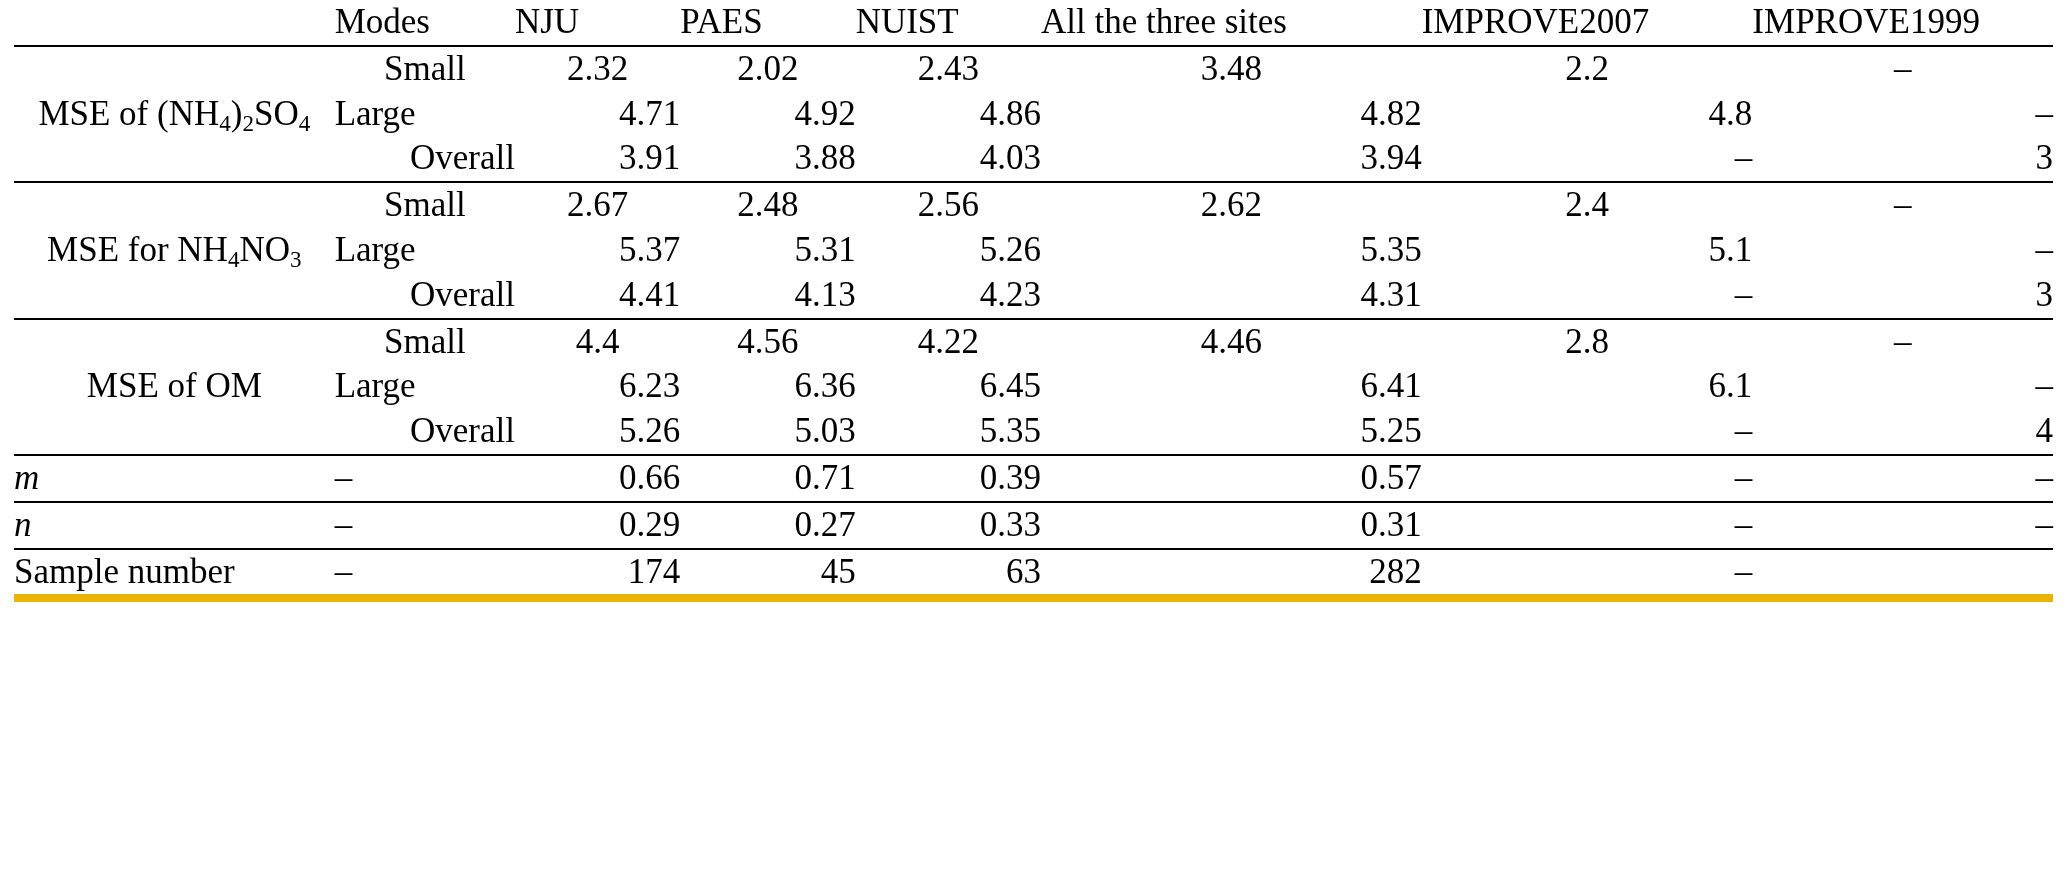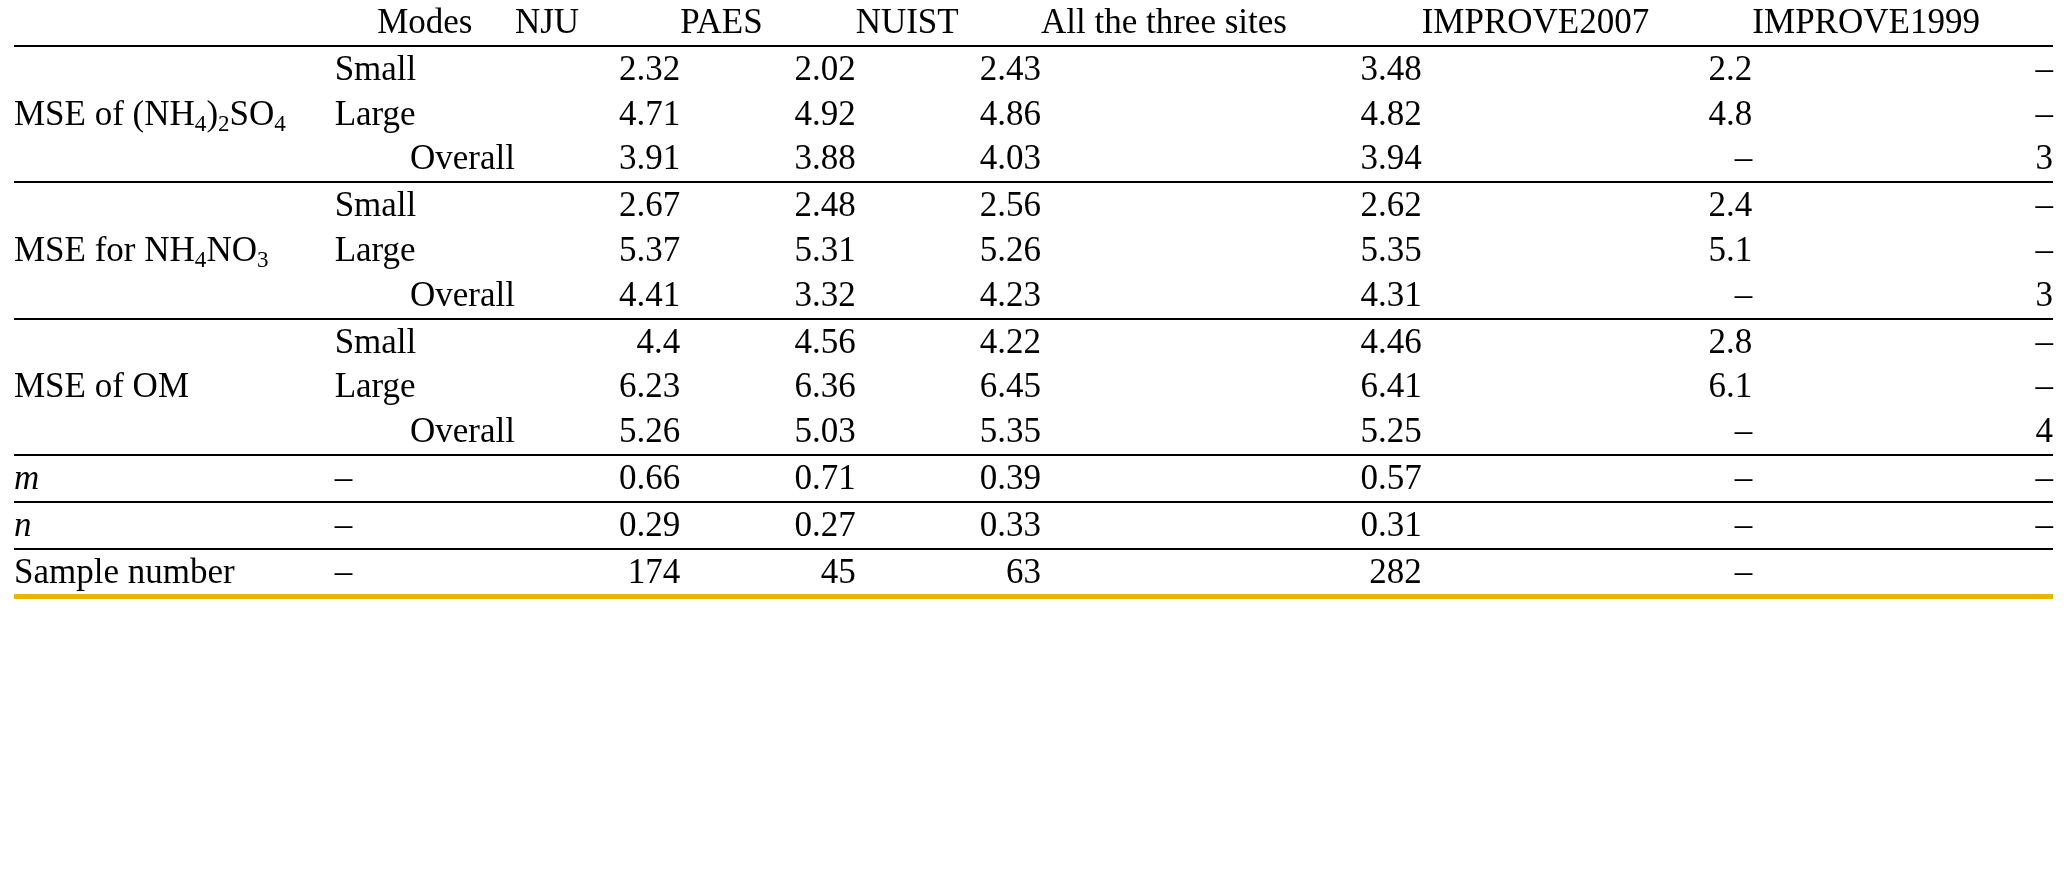--- a/index.html
+++ b/index.html
@@ -36,45 +36,45 @@
   
   col.c-label   { width: 320px; }
   col.c-modes   { width: 180px; }
   col.c-nju     { width: 165px; }
   col.c-paes    { width: 175px; }
   col.c-nuist   { width: 185px; }
   col.c-all     { width: 380px; }
   col.c-imp2007 { width: 330px; }
   col.c-imp1999 { width: 300px; }
   .rule-thin td   { border-top: 2px solid #000; }
-  .rule-bottom td { border-bottom: 5px solid #eab308; }
+  .rule-bottom td { border-bottom: 8px solid #eab308; }
 
   .head-cell {
-    text-align: center;
+    text-align: left;
     padding-bottom: 10px;
     padding-top: 8px;
   }
   .head-cell.num { text-align: left; }
 
   .cell-label {
     text-align: left;
     padding-left: 2px;
     padding-right: 10px;
     margin-top: 12px;
   }
   .cell-mode {
     text-align: left;
     padding-right: 10px;
   }
   .cell-num {
     text-align: right;
     padding-right: 2px;
   }
   .pad-row td { padding-top: 11px; padding-bottom: 11px; }
-  .grp-first td { padding-top: 17px; }
+  .grp-first td { padding-top: 17px; text-align: center; }
   .grp-last td  { padding-bottom: 17px; text-align: right; }
   .single-row td { padding-top: 14px; padding-bottom: 14px; }
 
   .ital { font-style: italic; }
   sub {
     font-size: 0.66em;
     vertical-align: -0.28em;
     line-height: 0;
   }
 </style>
@@ -157,21 +157,21 @@
       <td class="cell-num">5.37</td>
       <td class="cell-num">5.31</td>
       <td class="cell-num">5.26</td>
       <td class="cell-num">5.35</td>
       <td class="cell-num">5.1</td>
       <td class="cell-num">–</td>
     </tr>
     <tr class="pad-row grp-last">
       <td class="cell-mode">Overall</td>
       <td class="cell-num">4.41</td>
-      <td class="cell-num">3.32</td>
+      <td class="cell-num">4.13</td>
       <td class="cell-num">4.23</td>
       <td class="cell-num">4.31</td>
       <td class="cell-num">–</td>
       <td class="cell-num">3</td>
     </tr>
 
     <tr class="rule-thin pad-row grp-first">
       <td class="cell-label" rowspan="3">MSE of OM</td>
       <td class="cell-mode">Small</td>
       <td class="cell-num">4.4</td>

